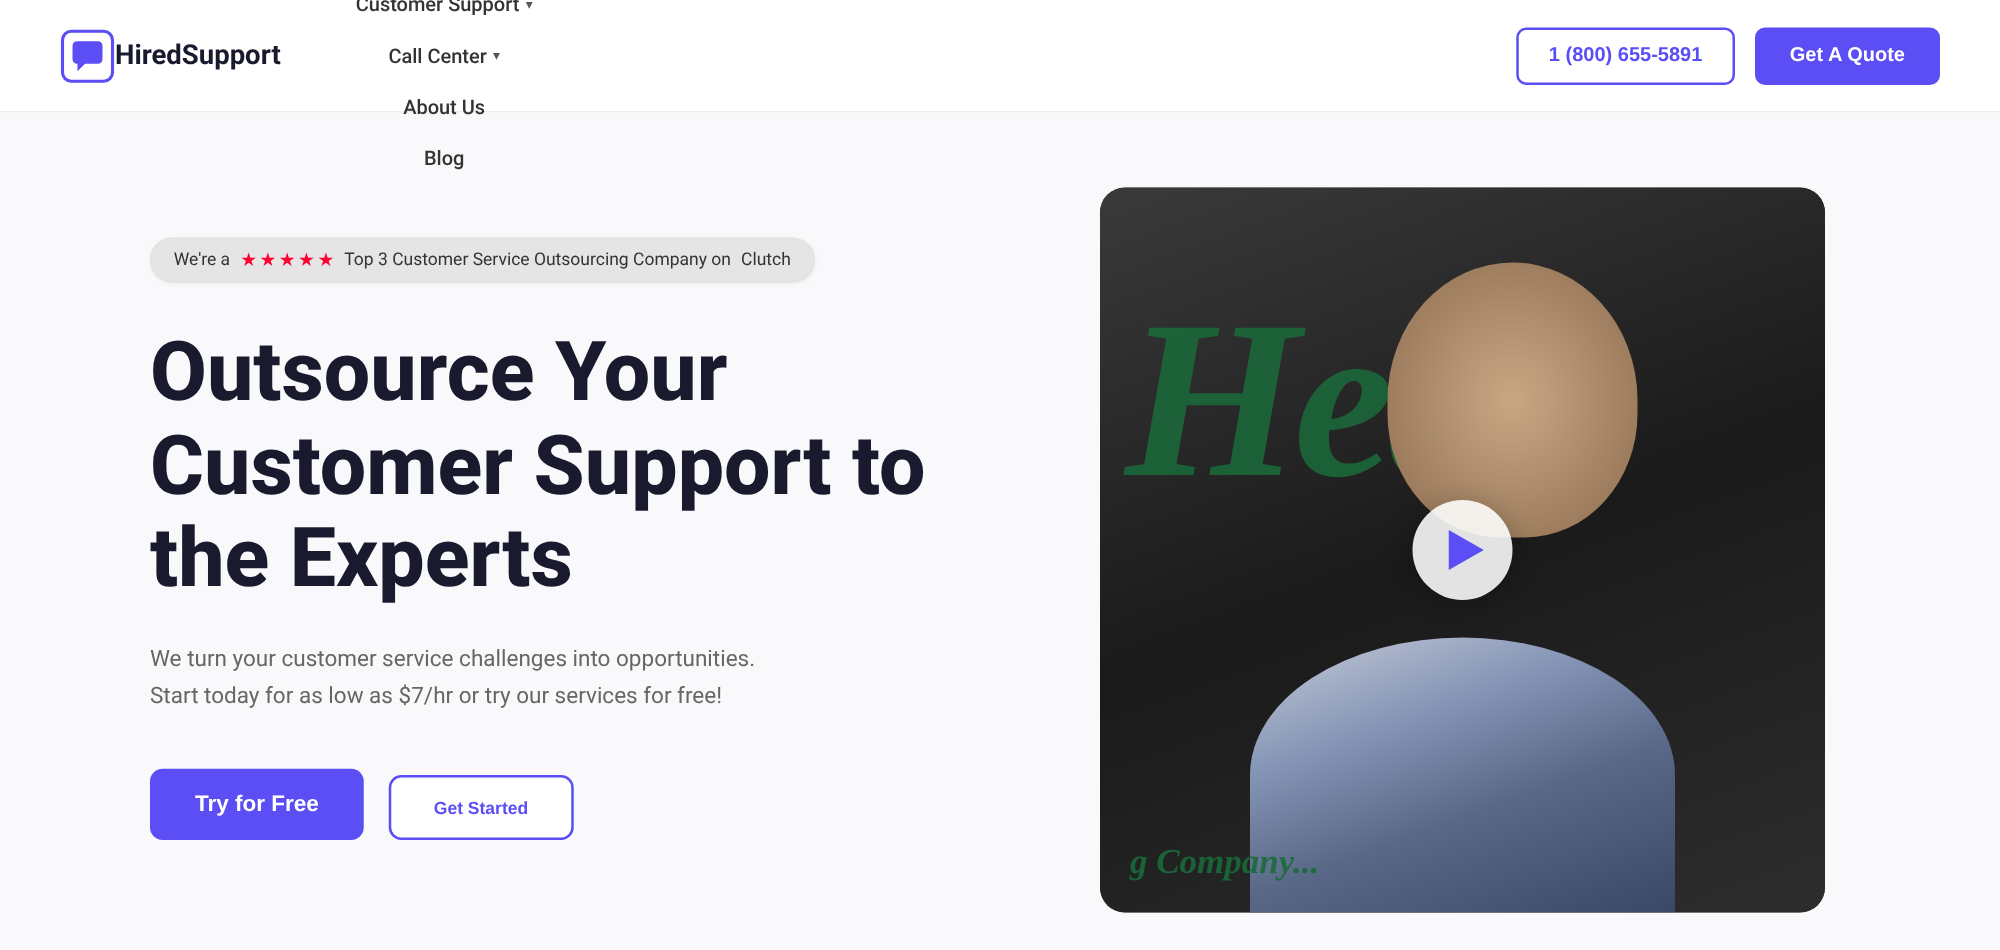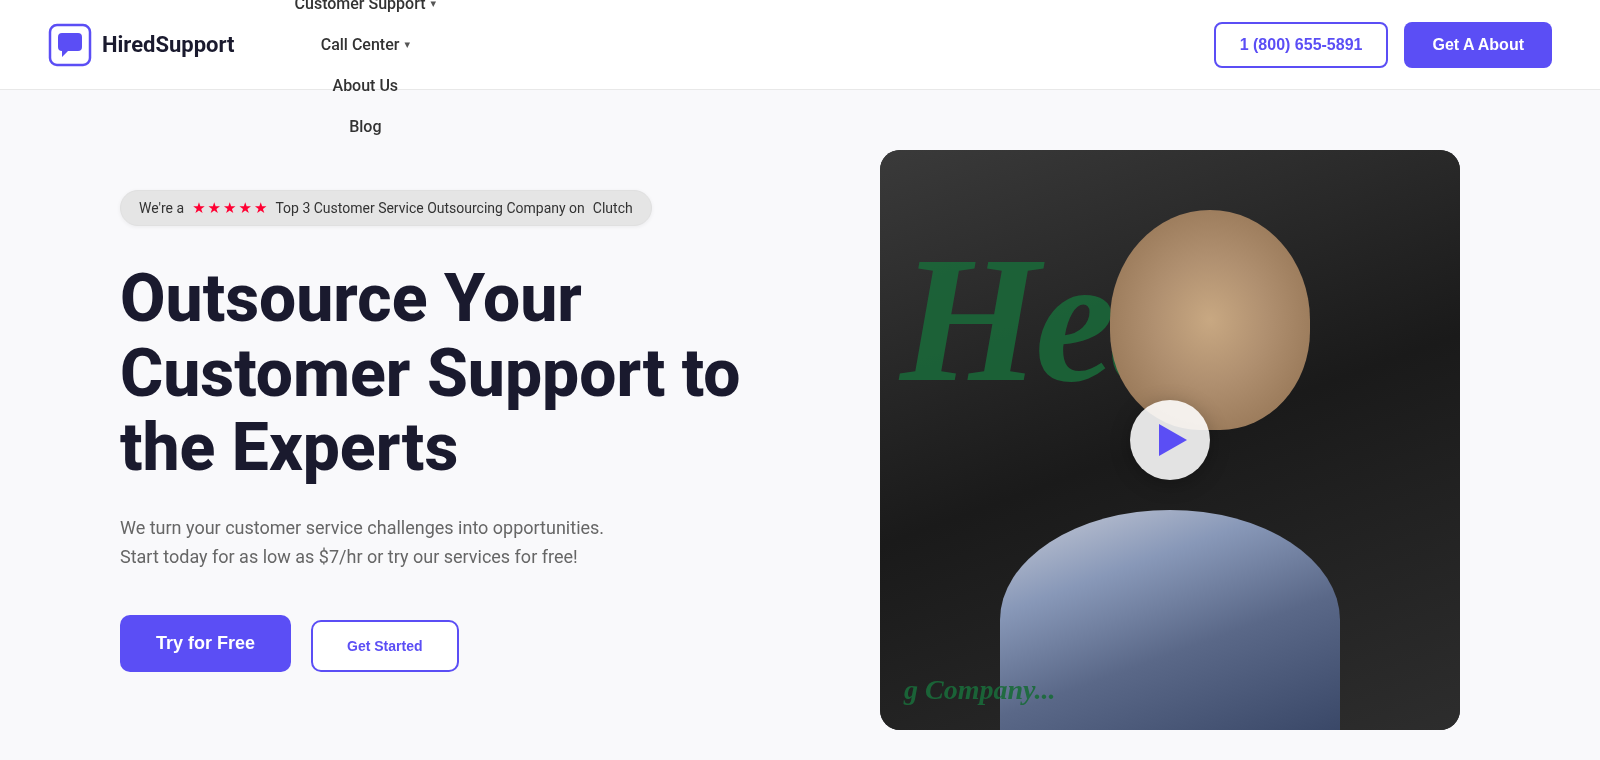--- a/index.html
+++ b/index.html
@@ -16,21 +16,21 @@
       background: #fff;
     }
     .navbar-left {
       display: flex;
       align-items: center;
       gap: 48px;
     }
     .logo {
       display: flex;
       align-items: center;
-      gap: 10px;
+      gap: 0;
       text-decoration: none;
     }
     .logo-icon {
       width: 44px;
       height: 44px;
     }
     .logo-text {
       font-size: 22px;
       font-weight: 700;
       color: #1a1a2e;
@@ -298,21 +298,21 @@
       </li>
       <li>
         <a href="#">
           <span>Blog</span>
         </a>
       </li>
     </ul>
   </div>
   <div class="navbar-right">
     <button class="btn-phone">1 (800) 655-5891</button>
-    <button class="btn-quote">Get A About</button>
+    <button class="btn-quote">Get A Quote</button>
   </div>
 </nav>
 
 <section class="hero">
   <div class="hero-left">
     <div class="badge">
       <span>We're a</span>
       <div class="stars">
         <span class="star">★</span>
         <span class="star">★</span>

